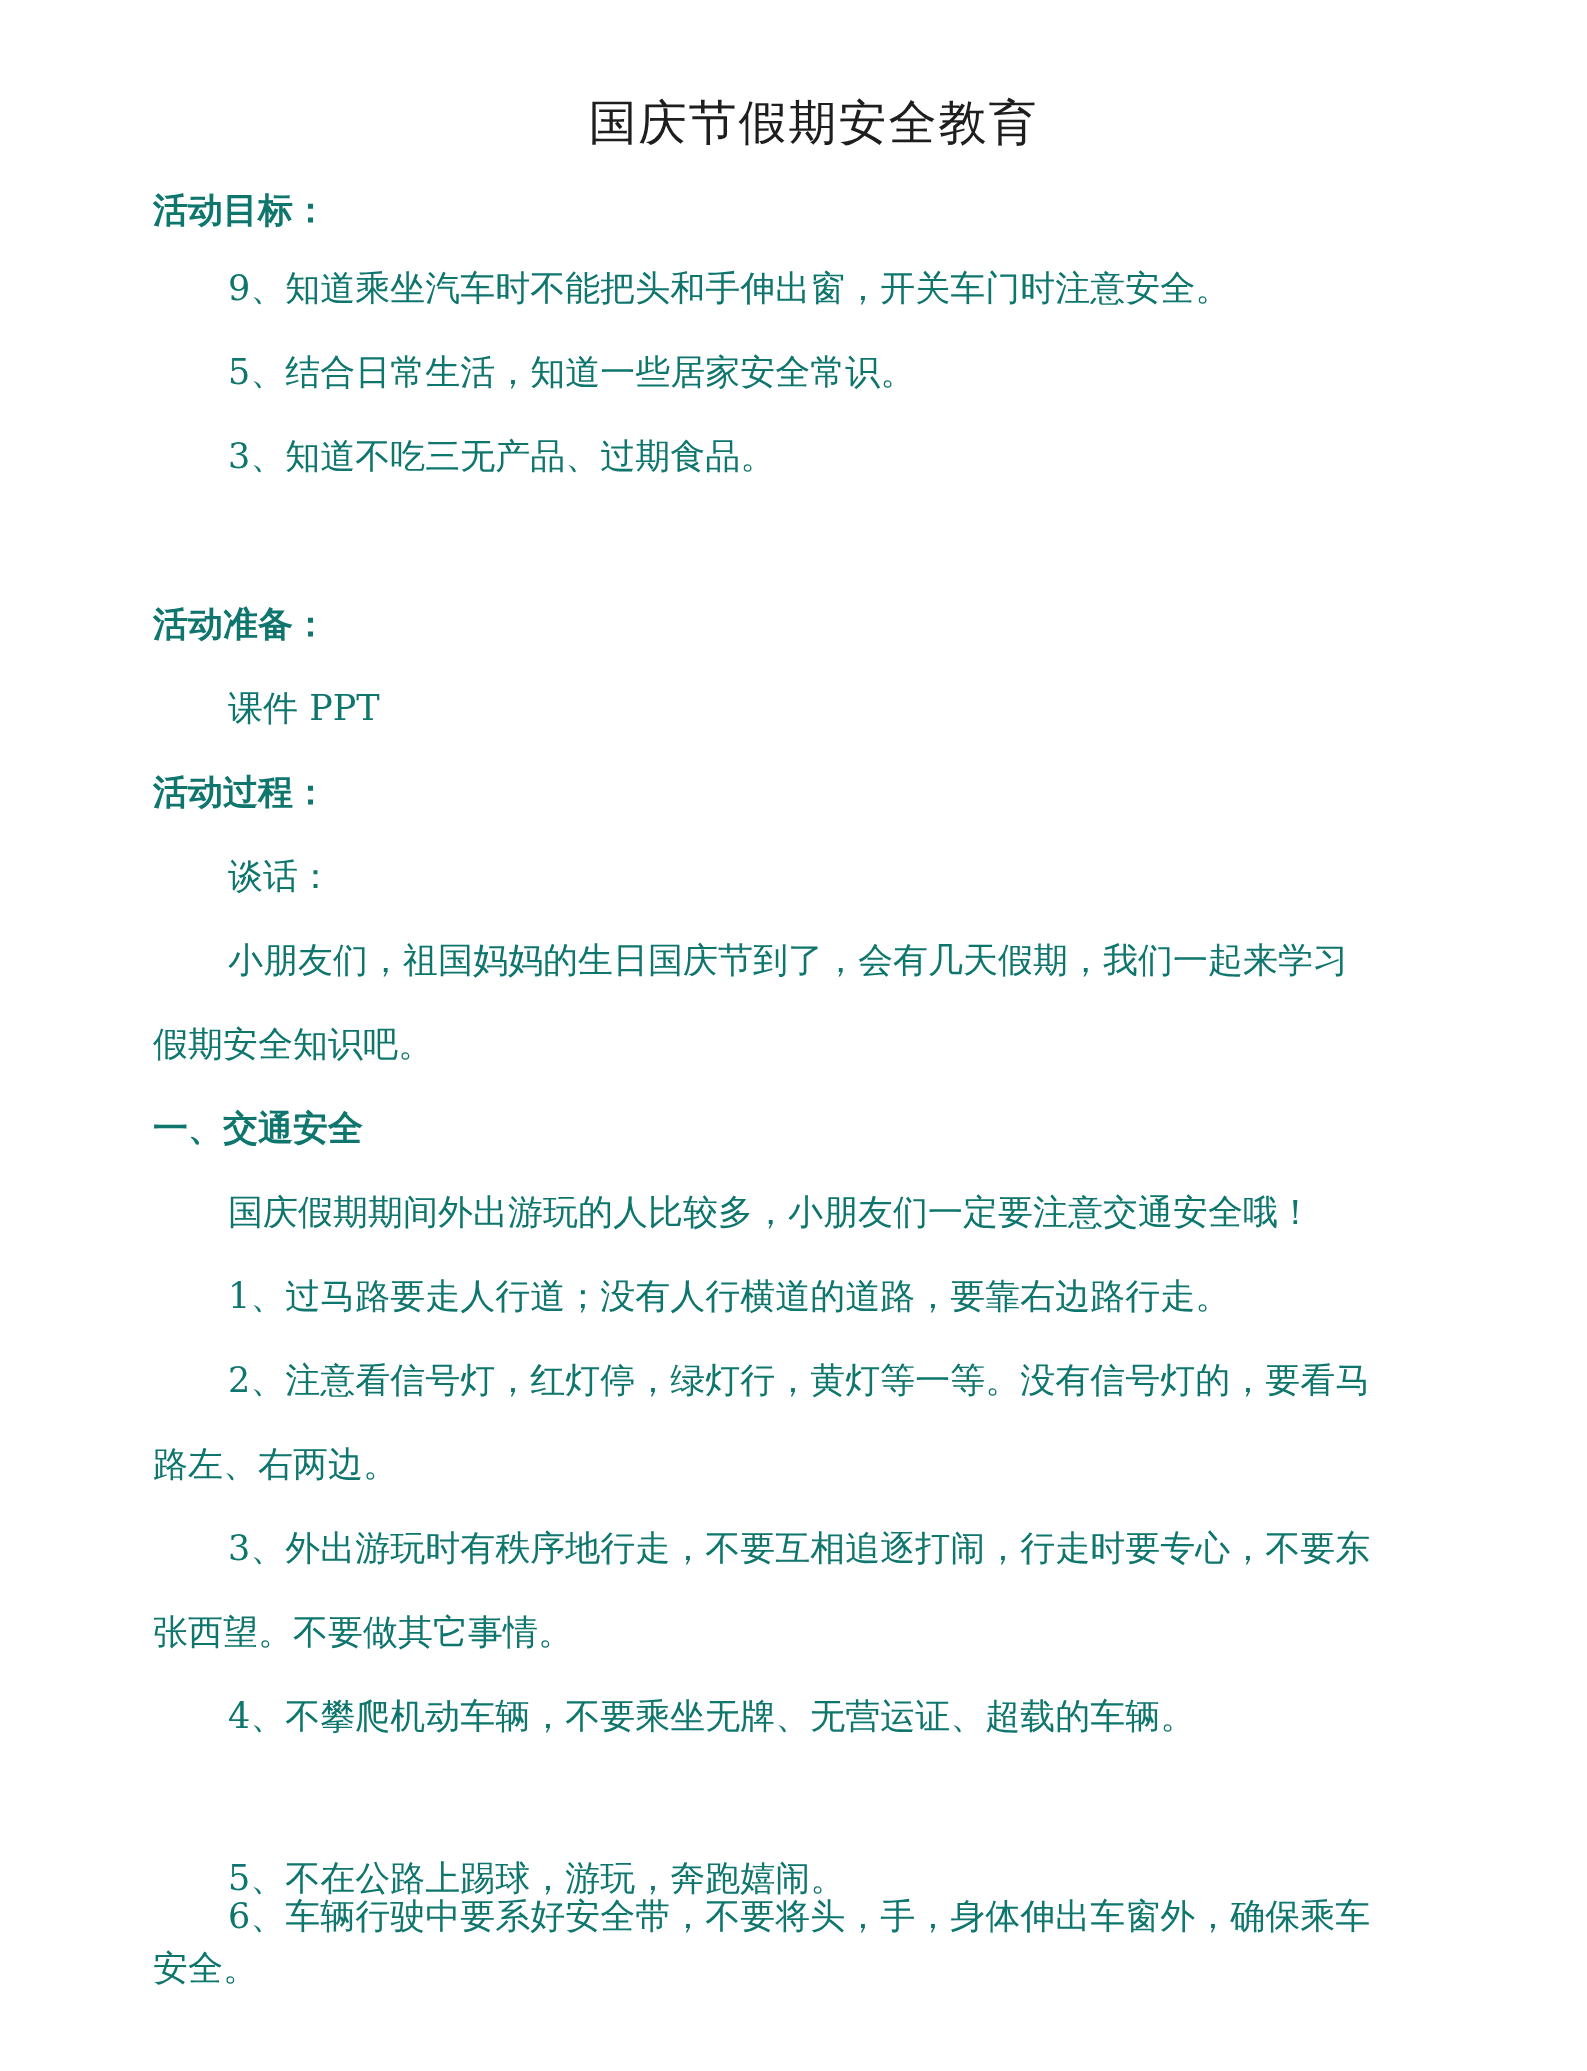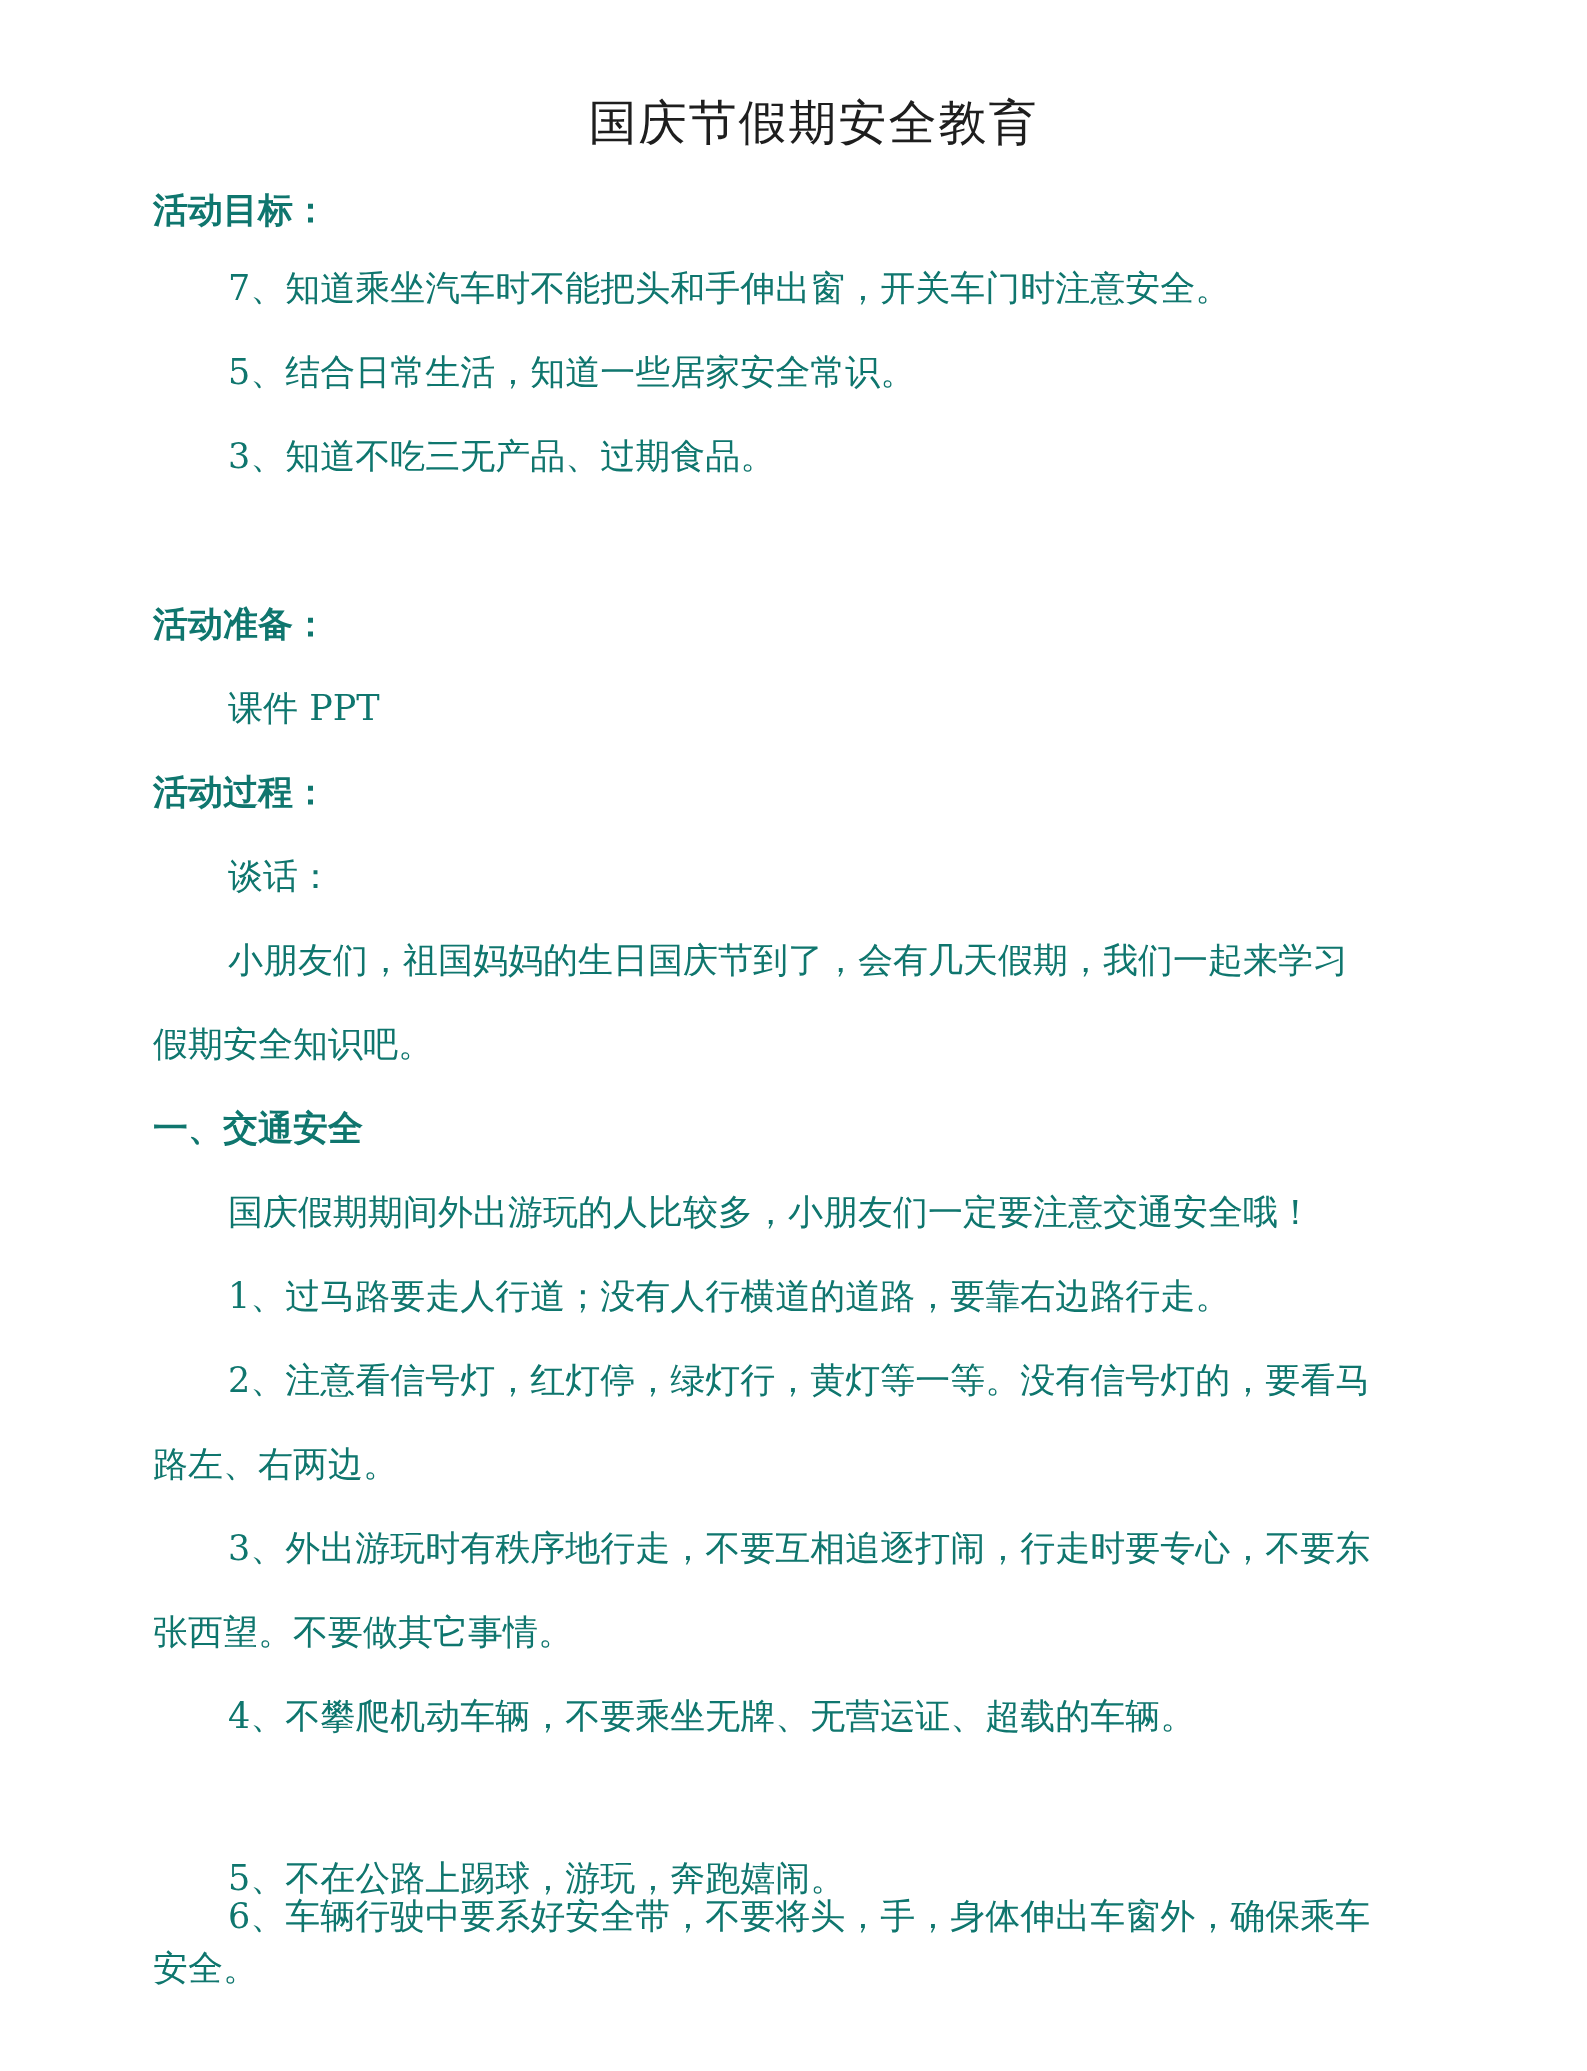--- a/index.html
+++ b/index.html
@@ -50,21 +50,21 @@
     }
   </style>
 </head>
 <body>
 
 <div class="page">
 
   <div class="title">国庆节假期安全教育</div>
 
   <div class="line heading" style="top:188px;">活动目标：</div>
-  <div class="line indent" style="top:266px;">7、知道乘坐汽车时不能把头和手伸出窗，开关车门时注意安全。</div>
+  <div class="line indent" style="top:266px;">9、知道乘坐汽车时不能把头和手伸出窗，开关车门时注意安全。</div>
   <div class="line indent" style="top:350px;">5、结合日常生活，知道一些居家安全常识。</div>
   <div class="line indent" style="top:434px;">3、知道不吃三无产品、过期食品。</div>
 
   <div class="line heading" style="top:602px;">活动准备：</div>
   <div class="line indent" style="top:686px;">课件 PPT</div>
 
   <div class="line heading" style="top:770px;">活动过程：</div>
   <div class="line indent" style="top:854px;">谈话：</div>
   <div class="line indent" style="top:938px;">小朋友们，祖国妈妈的生日国庆节到了，会有几天假期，我们一起来学习</div>
   <div class="line" style="top:1022px;">假期安全知识吧。</div>

